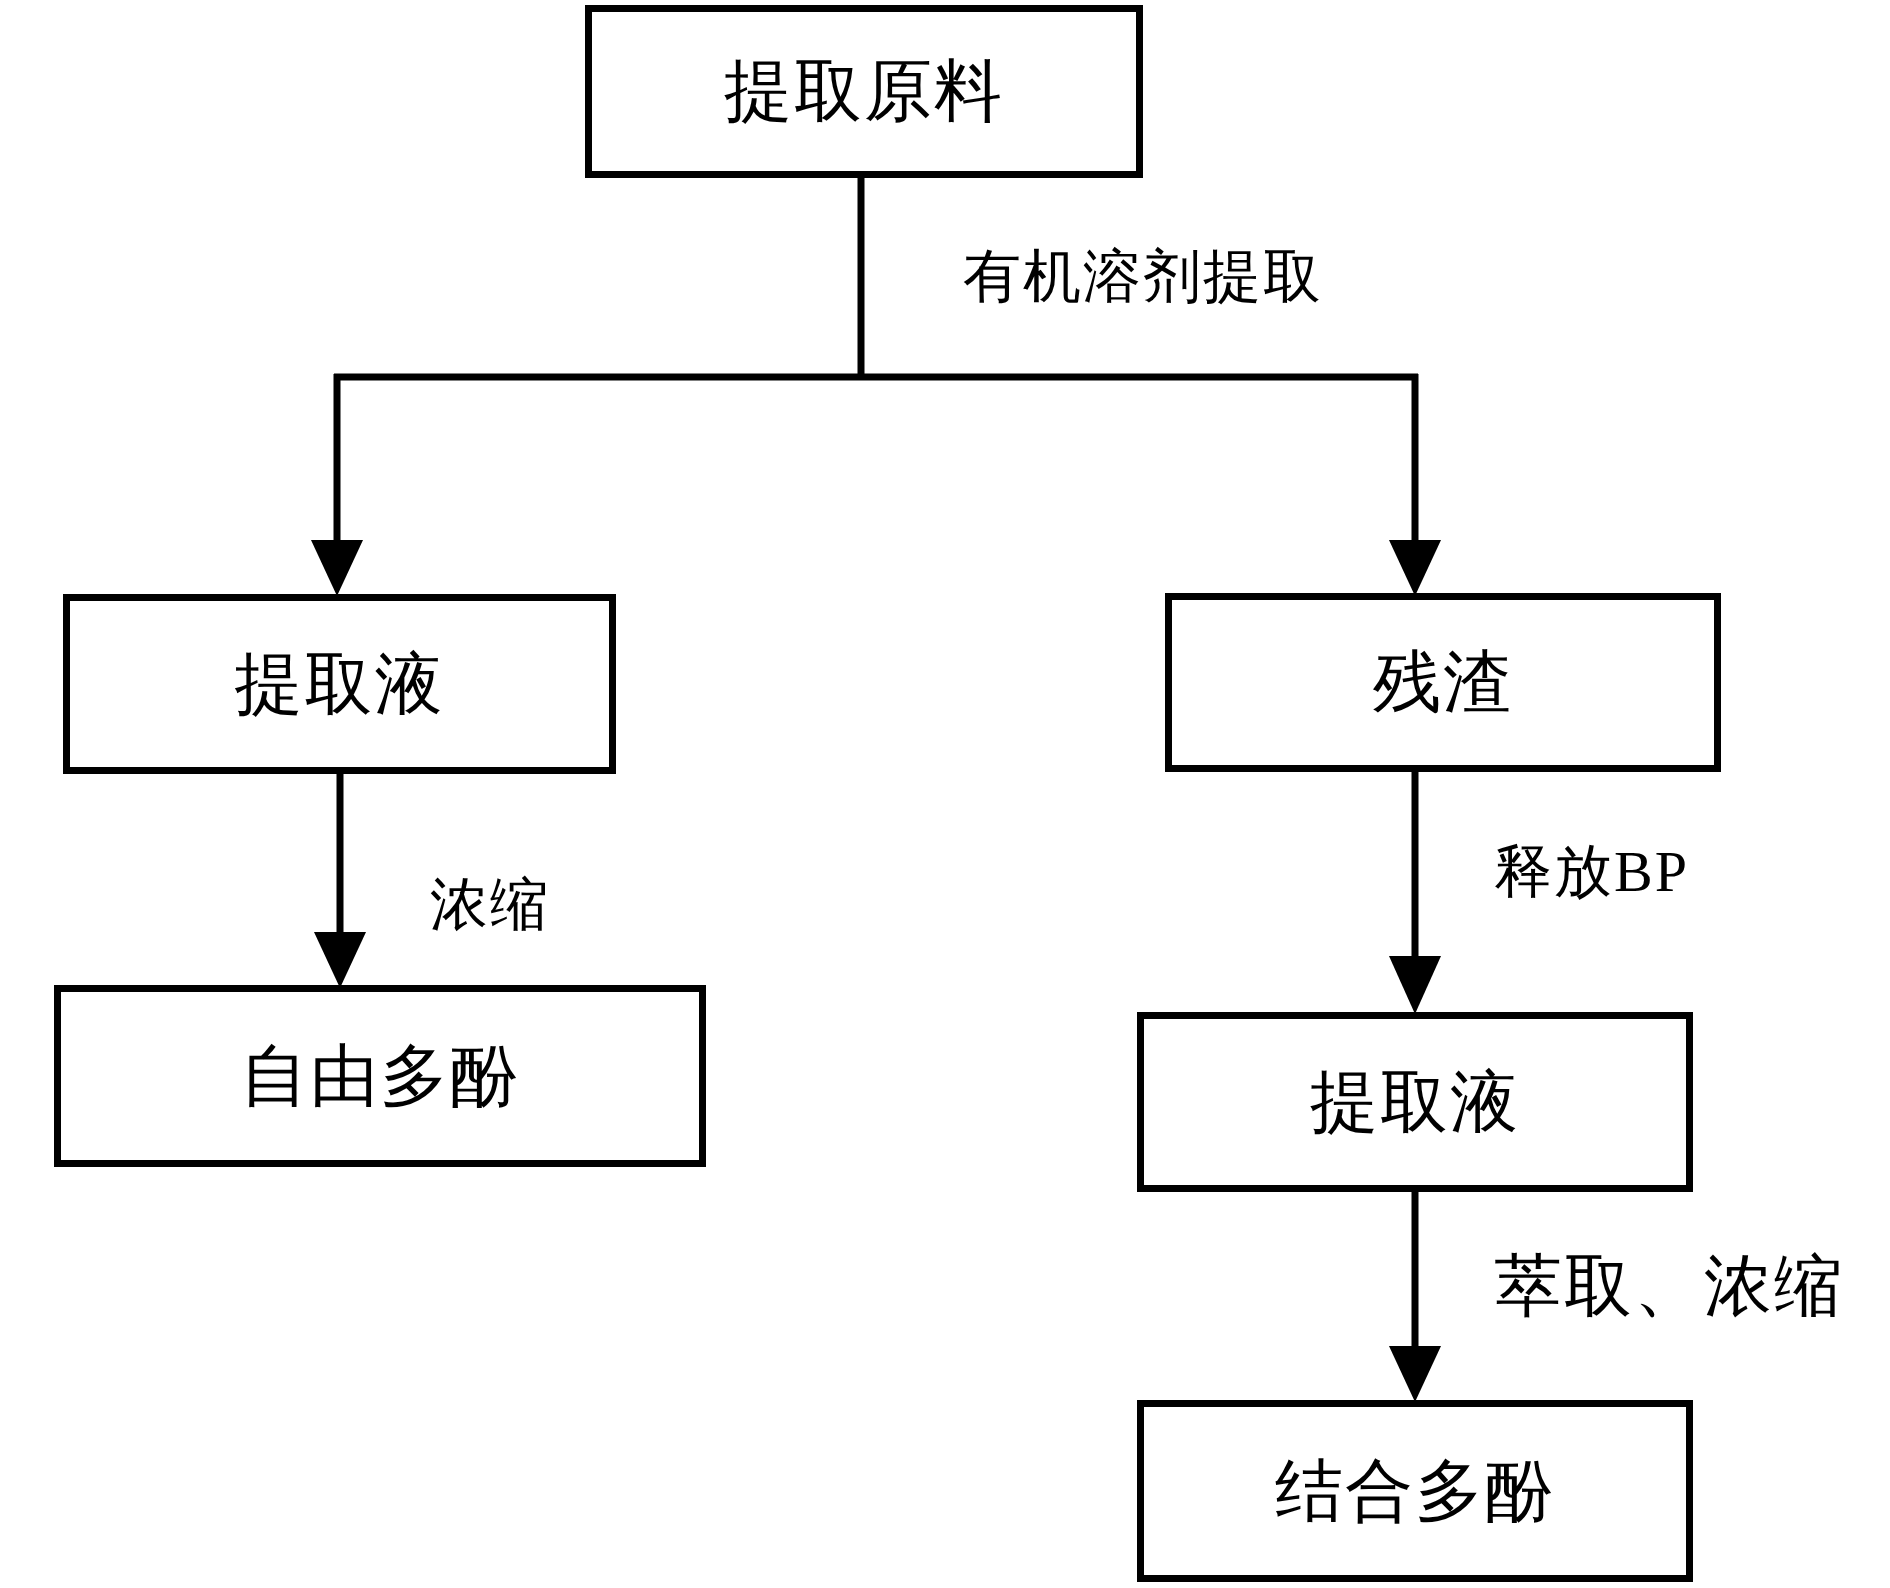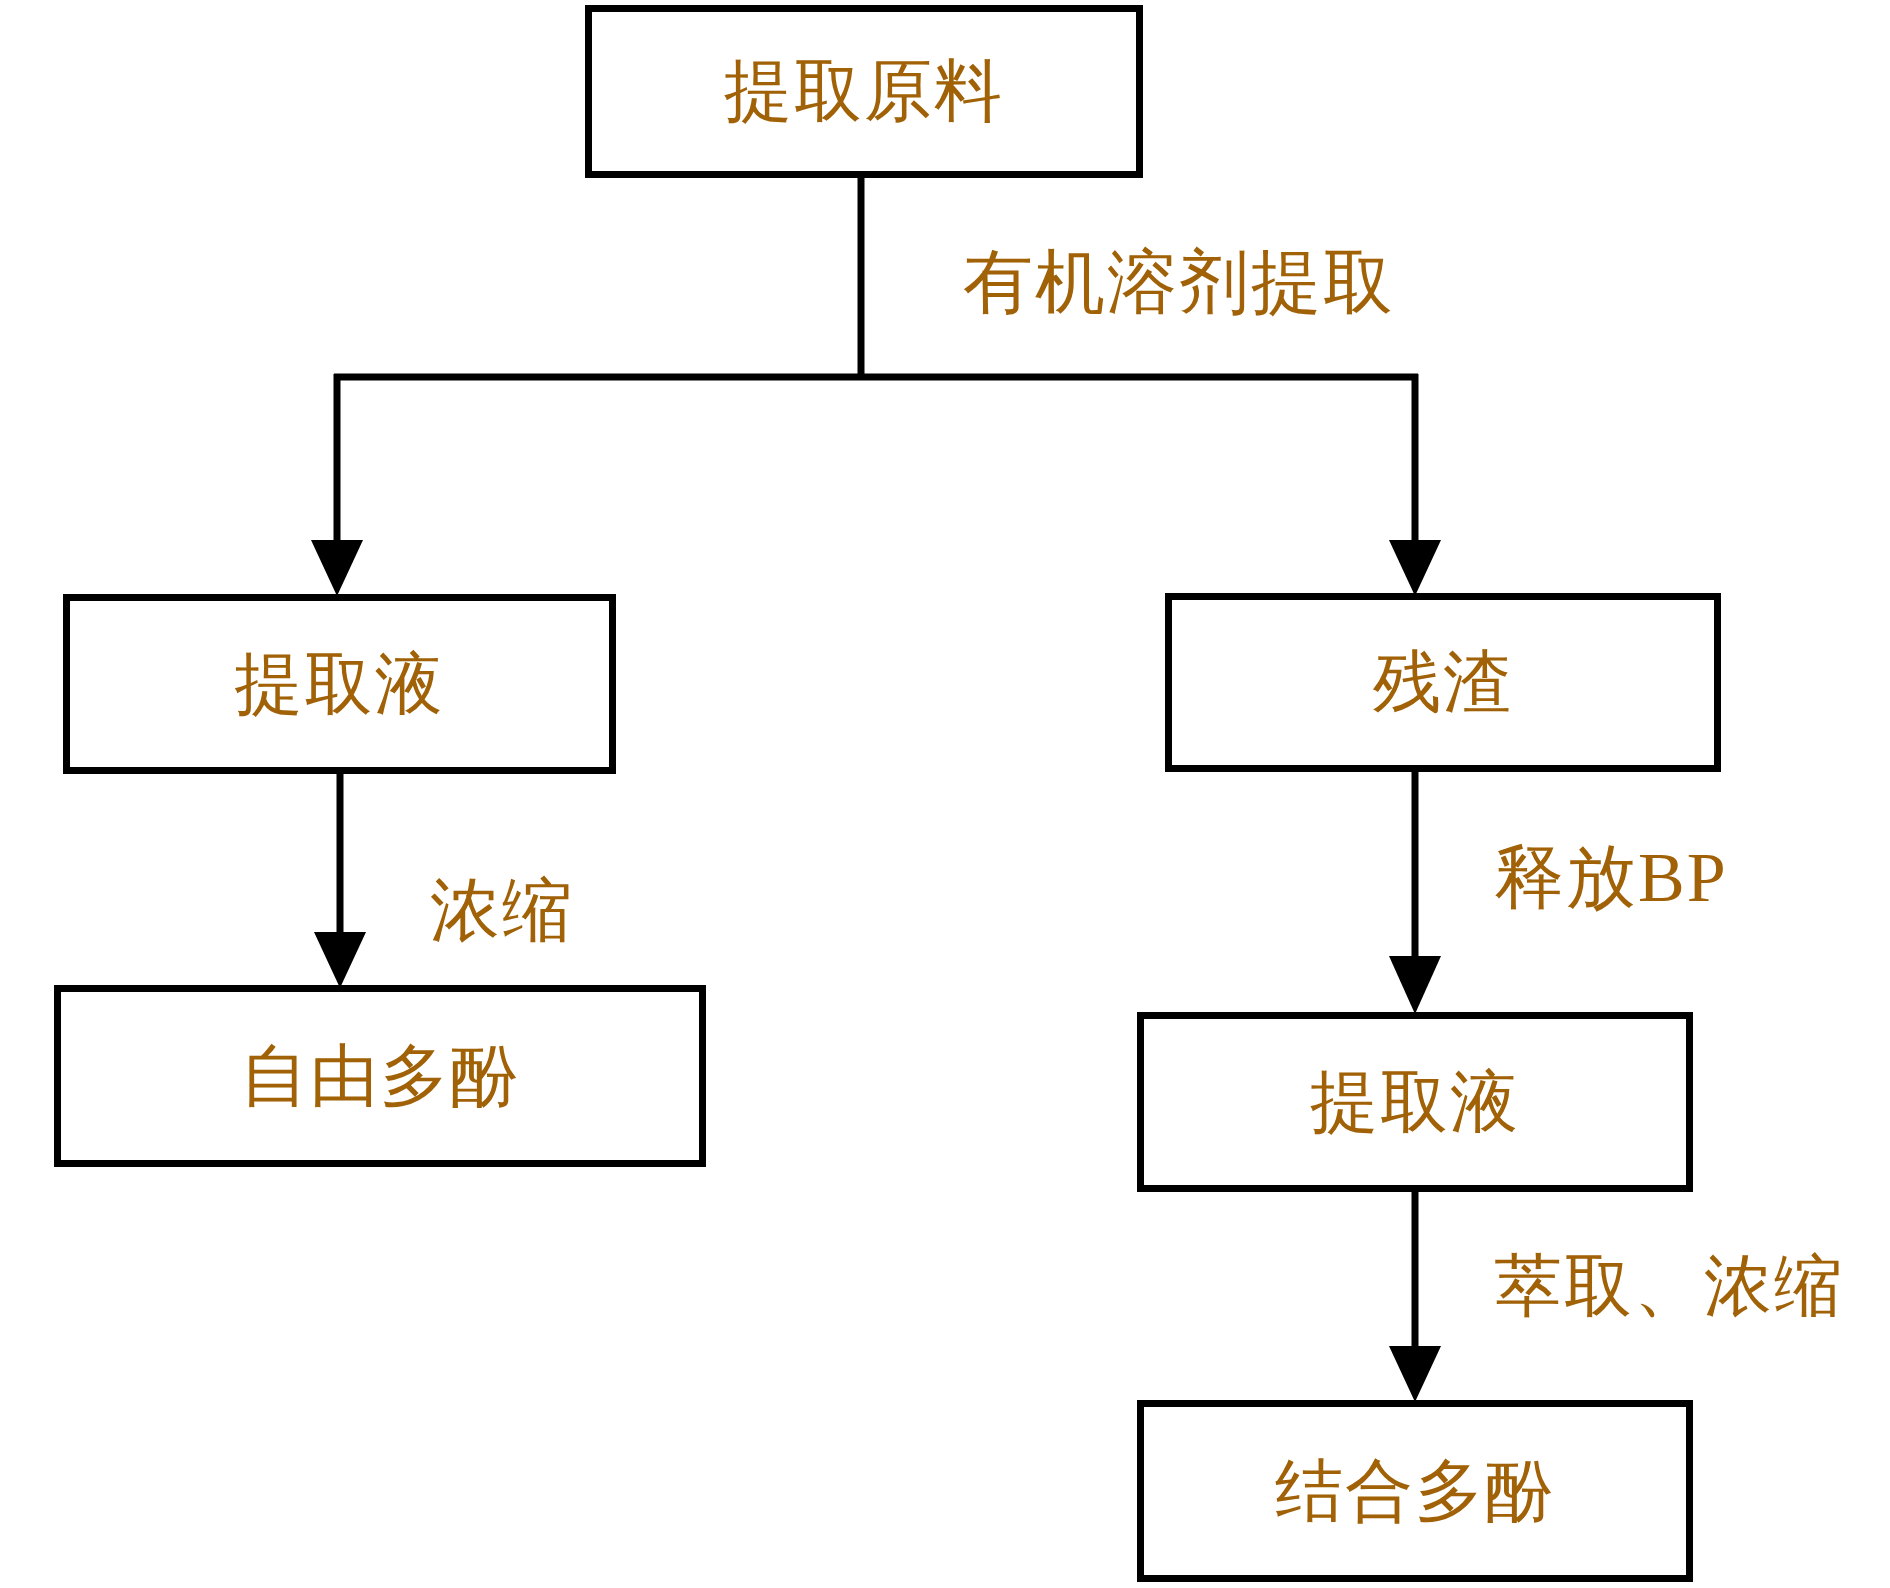--- a/index.html
+++ b/index.html
@@ -6,21 +6,21 @@
     margin: 0;
     padding: 0;
     background: #ffffff;
   }
   .canvas {
     position: relative;
     width: 1890px;
     height: 1588px;
     background: #ffffff;
     font-family: "Liberation Serif", "DejaVu Serif", serif;
-    color: #a16207;
+    color: #000000;
     overflow: hidden;
   }
   .connectors {
     position: absolute;
     left: 0;
     top: 0;
     width: 1890px;
     height: 1588px;
   }
   .node {
@@ -30,21 +30,21 @@
     background: #ffffff;
     display: flex;
     align-items: center;
     justify-content: center;
     font-size: 68px;
     letter-spacing: 2px;
     white-space: nowrap;
   }
   .edge-label {
     position: absolute;
-    font-size: 70px;
+    font-size: 58px;
     line-height: 1;
     letter-spacing: 2px;
     white-space: nowrap;
   }
   
   .node-raw       { left: 585px;  top: 5px;    width: 558px; height: 173px; }
   .node-extract-l { left: 63px;   top: 594px;  width: 553px; height: 180px; }
   .node-free      { left: 54px;   top: 985px;  width: 652px; height: 182px; }
   .node-residue   { left: 1137px; top: 593px;  width: 556px; height: 179px; margin-left: 28px; }
   .node-extract-r { left: 1137px; top: 1012px; width: 556px; height: 180px; }

